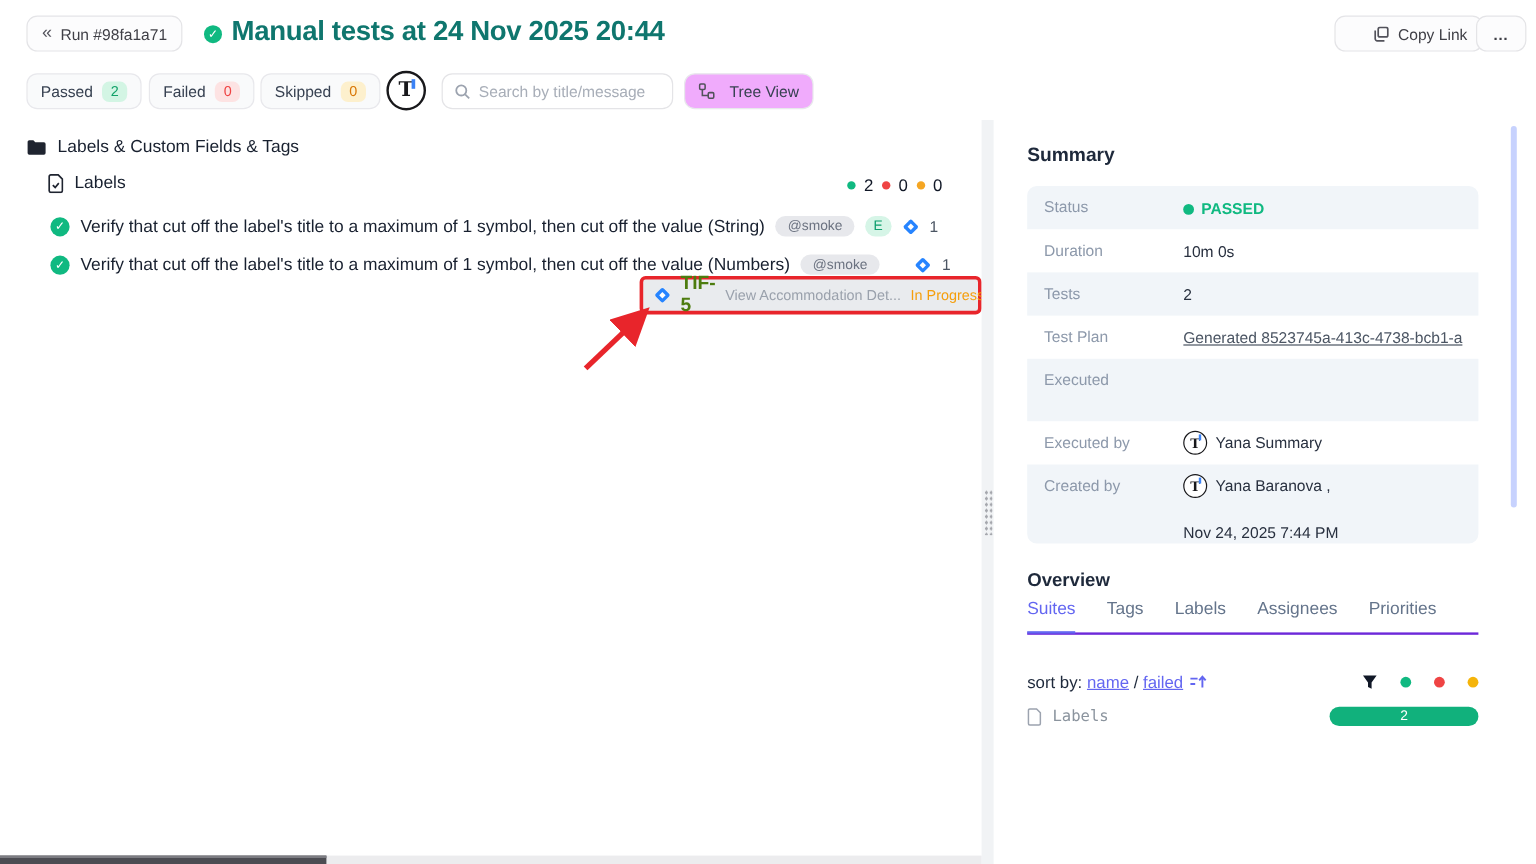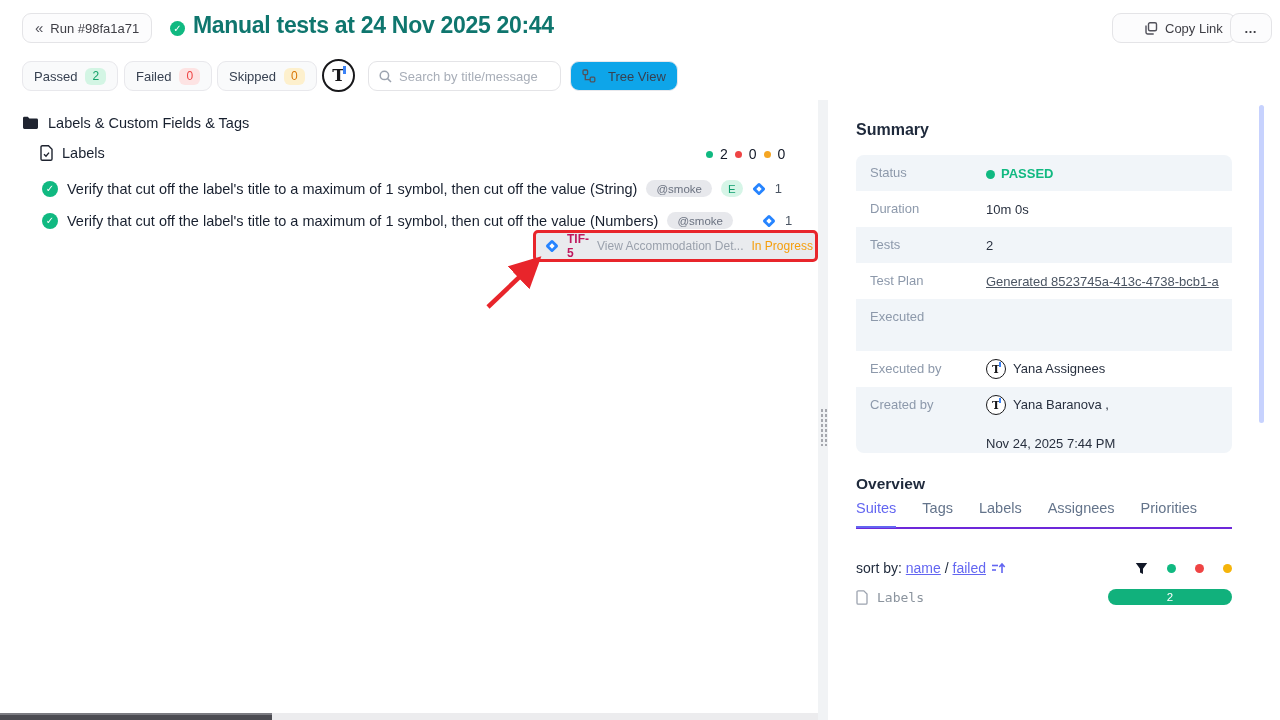--- a/index.html
+++ b/index.html
@@ -57,21 +57,21 @@
   #row-test1 { left:42px; top:180px; }
   #row-test2 { left:42px; top:212px; }
   .pill { background:#e7e8ec; color:#6b7280; font-size:11.5px; padding:2.5px 10px; border-radius:999px; white-space:nowrap; }
   .envpill { background:#d6f5e7; color:#0e9f6e; font-size:11.5px; padding:2.5px 7px; border-radius:999px; }
   .jira { width:14px; height:14px; flex:none; }
   .icount { font-size:13px; color:#4b5563; }
 
   
   #issue-popup { left:533px; top:230px; width:285px; height:32px; border:3px solid #e8252b;
     border-radius:5px; background:#e9ebee; display:flex; align-items:center; gap:8px; padding:0 9px; }
-  #issue-popup .key { font-size:12px; font-weight:700; color:#be185d; }
+  #issue-popup .key { font-size:16px; font-weight:700; color:#4d7c0f; }
   #issue-popup .ttl { font-size:12px; color:#9aa1ac; white-space:nowrap; }
   #issue-popup .st { font-size:12px; color:#f59e0b; white-space:nowrap; }
   #annot-arrow { left:470px; top:250px; pointer-events:none; }
 
   
   #splitter { left:818px; top:100px; width:10px; height:620px; background:#f1f3f5; }
   #grip { left:820px; top:408px; width:7px; height:38px;
     background-image:radial-gradient(#a5a7ad 1px, transparent 1.2px); background-size:4px 5px; }
   #hscroll-track { left:0; top:713px; width:818px; height:7px; background:#ececee; }
   #hscroll-thumb { left:0; top:0; width:272px; height:7px; background:#4c4c52; border-top:2px solid #7c7c82; }
@@ -155,21 +155,21 @@
   </div>
   <div class="abs" id="f-search">
     <span>
       <svg width="13" height="13" viewBox="0 0 13 13">
           <circle cx="5.4" cy="5.4" r="4.2" fill="none" stroke="#9ca3af" stroke-width="1.5"></circle>
           <line x1="8.6" y1="8.6" x2="12" y2="12" stroke="#9ca3af" stroke-width="1.5"></line>
         </svg>
     </span>
     <input placeholder="Search by title/message" style="">
   </div>
-  <button class="fbtn abs" id="f-tree" style="background:#0ea5e9;gap:12px;">
+  <button class="fbtn abs" id="f-tree" style="background:#f0abfc;gap:12px;">
     <span>
       <svg width="14" height="14" viewBox="0 0 14 14">
           <rect x="1" y="1" width="4.6" height="4.6" rx="1" fill="none" stroke="#52525b" stroke-width="1.3"></rect>
           <rect x="8.2" y="8.2" width="4.6" height="4.6" rx="1" fill="none" stroke="#52525b" stroke-width="1.3"></rect>
           <path d="M3.3 5.6 v5 h4.9" fill="none" stroke="#52525b" stroke-width="1.3"></path>
         </svg>
     </span>
     <span>Tree View</span>
   </button>
 
@@ -278,21 +278,21 @@
     <div class="srow alt" style="min-height:52px;">
       <div class="slabel">Executed</div>
     </div>
     <div class="srow">
       <div class="slabel">Executed by</div>
       <div class="sval withava" style="padding-top:8px;">
         <span class="tavatar small">
             <span class="t">T</span>
             <span class="tick"></span>
           </span>
-        <span>Yana Assignees</span>
+        <span>Yana Summary</span>
       </div>
     </div>
     <div class="srow alt" style="min-height:52px;">
       <div class="slabel">Created by</div>
       <div class="sval" style="padding-top:8px;">
         <div class="withava">
           <span class="tavatar small">
               <span class="t">T</span>
               <span class="tick"></span>
             </span>

